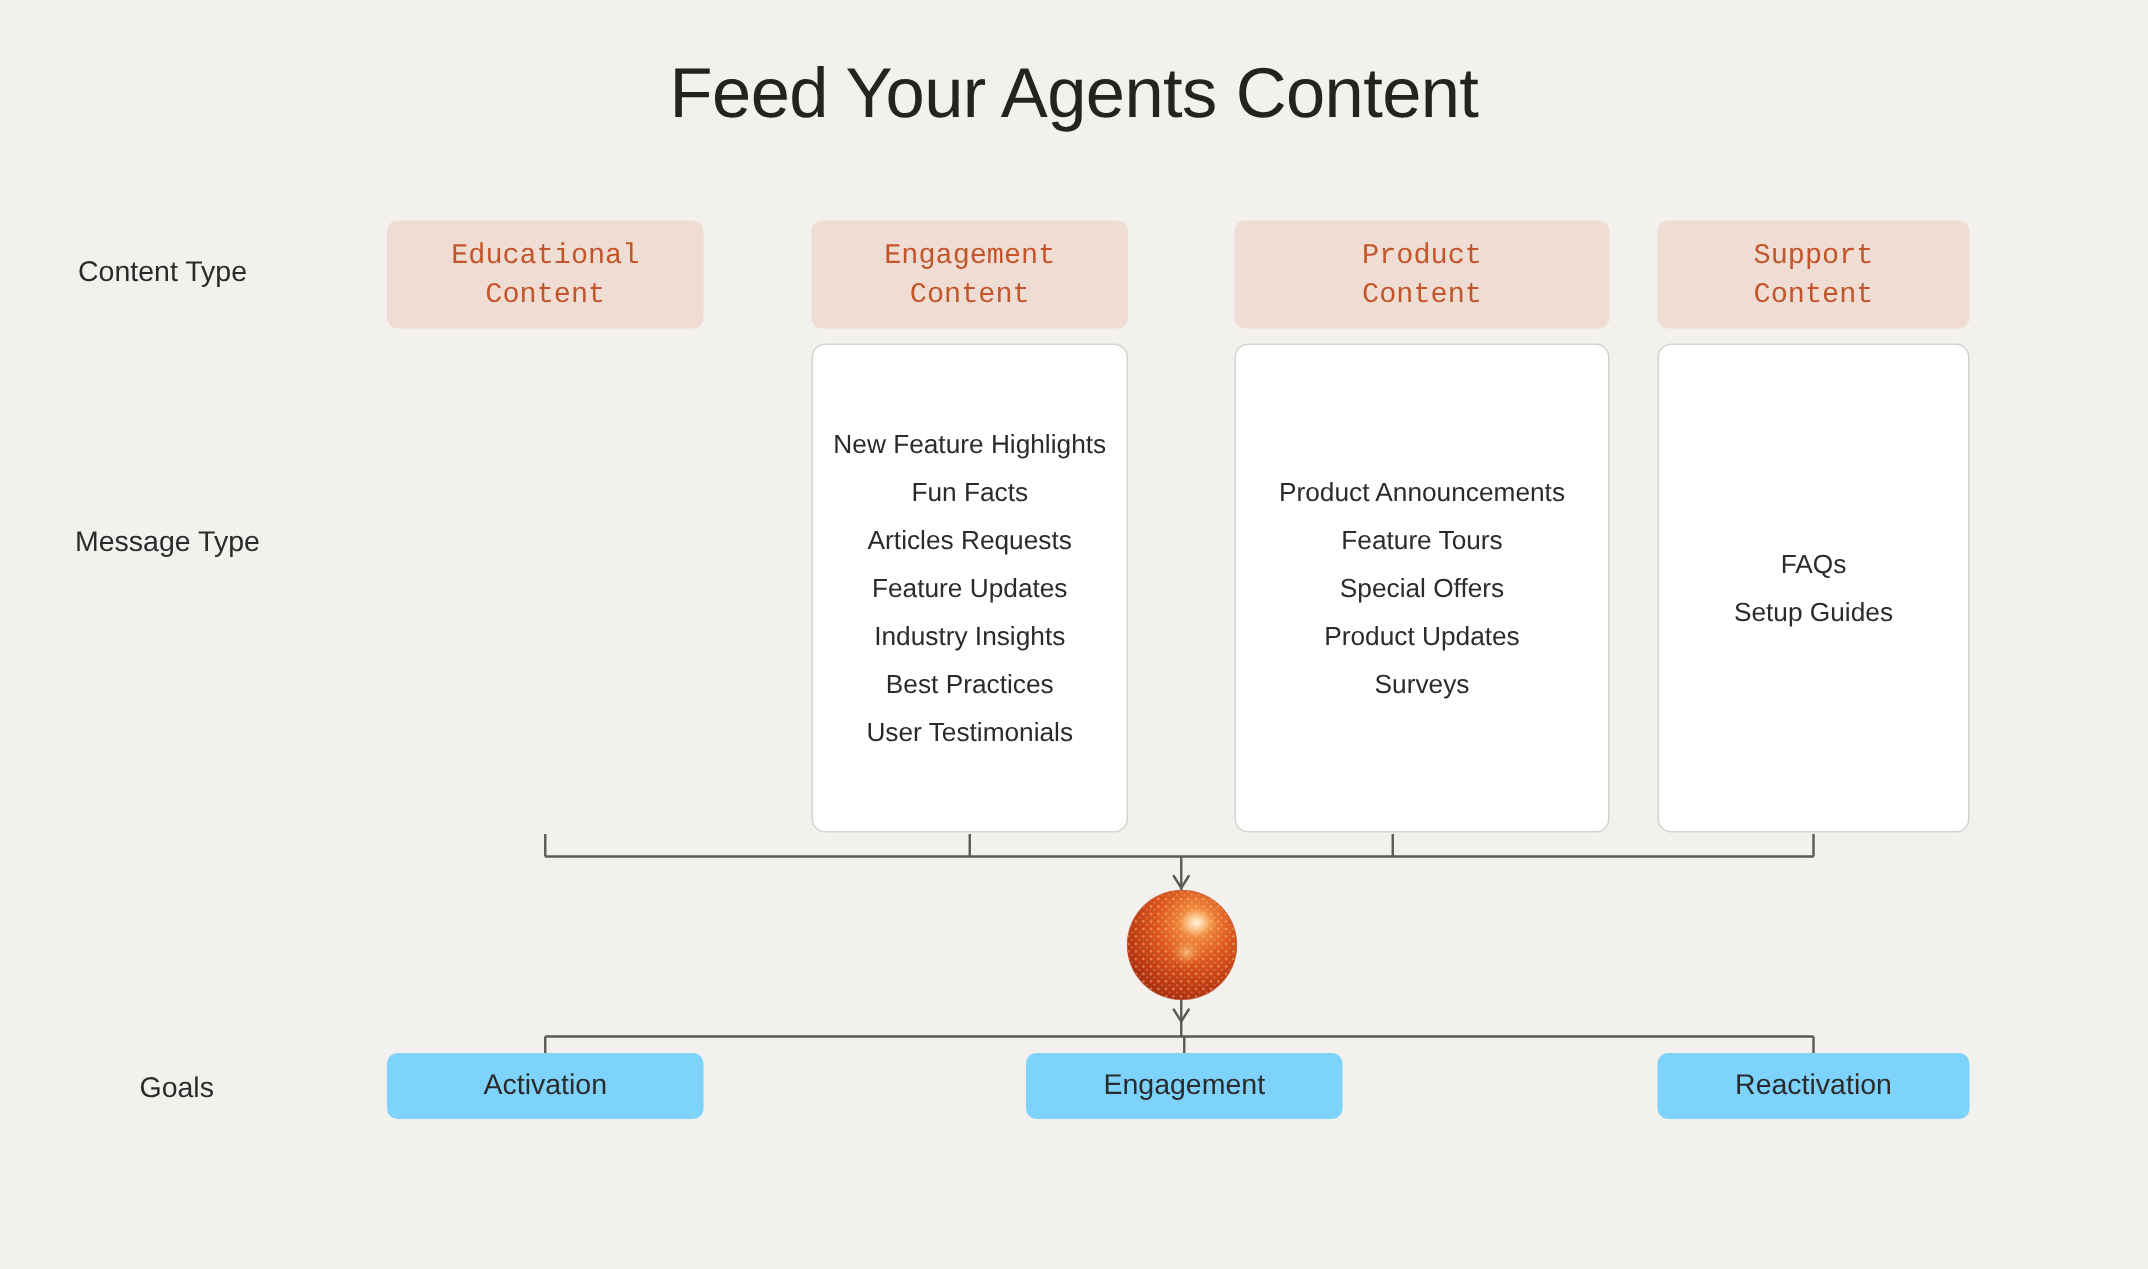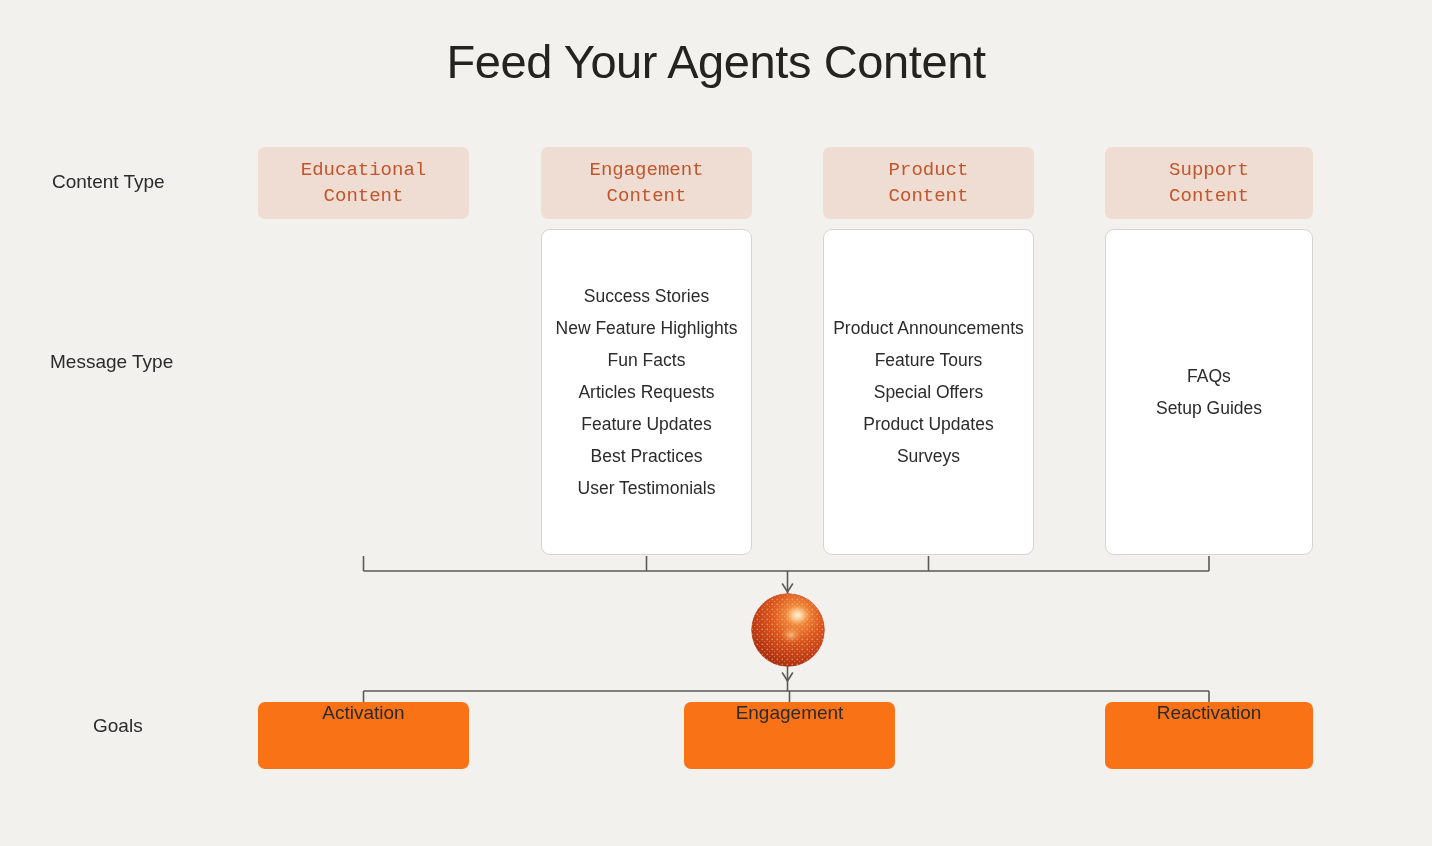--- a/index.html
+++ b/index.html
@@ -98,46 +98,46 @@
     line-height: 32px;
     color: #2B2B2B;
     white-space: nowrap;
   }
   .msg-item.wrap { white-space: normal; }
 
   
   .goal-box {
     position: absolute;
     top: 702px;
-    height: 67px;
+    height: 44px;
     border-radius: 7px;
-    background: #f97316;
+    background: #7dd3fc;
     color: #2B2B2B;
     font-size: 19px;
     display: flex;
-    align-items: flex-start;
+    align-items: center;
     justify-content: center;
     box-sizing: border-box;
   }
 
   
   #hub-node {
     position: absolute;
     left: 751px;
     top: 593px;
     width: 74px;
     height: 74px;
     border-radius: 50%;
     overflow: hidden;
   }
 
   
   .col-0 { left: 258px;  width: 211px; }
   .col-1 { left: 541px;  width: 211px; }
-  .col-2 { left: 823px;  width: 211px; justify-content: center; }
+  .col-2 { left: 823px;  width: 250px; justify-content: center; }
   .col-3 { left: 1105px; width: 208px; }
 
   .goal-0 { left: 258px;  width: 211px; }
   .goal-1 { left: 684px;  width: 211px; }
   .goal-2 { left: 1105px; width: 208px; }
 </style>
 </head>
 <body>
 
 <div id="canvas">
@@ -197,25 +197,25 @@
   <div class="type-pill col-3">
     <div>
       <span>Support</span>
       <span>Content</span>
     </div>
   </div>
 
 
   <div class="msg-card col-1">
     <div class="items">
-      <div class="msg-item">Success Stories</div>
       <div class="msg-item">New Feature Highlights</div>
       <div class="msg-item">Fun Facts</div>
       <div class="msg-item">Articles Requests</div>
       <div class="msg-item">Feature Updates</div>
+      <div class="msg-item">Industry Insights</div>
       <div class="msg-item">Best Practices</div>
       <div class="msg-item">User Testimonials</div>
     </div>
   </div>
 
   <div class="msg-card col-2">
     <div class="items">
       <div class="msg-item wrap">Product Announcements</div>
       <div class="msg-item">Feature Tours</div>
       <div class="msg-item">Special Offers</div>

